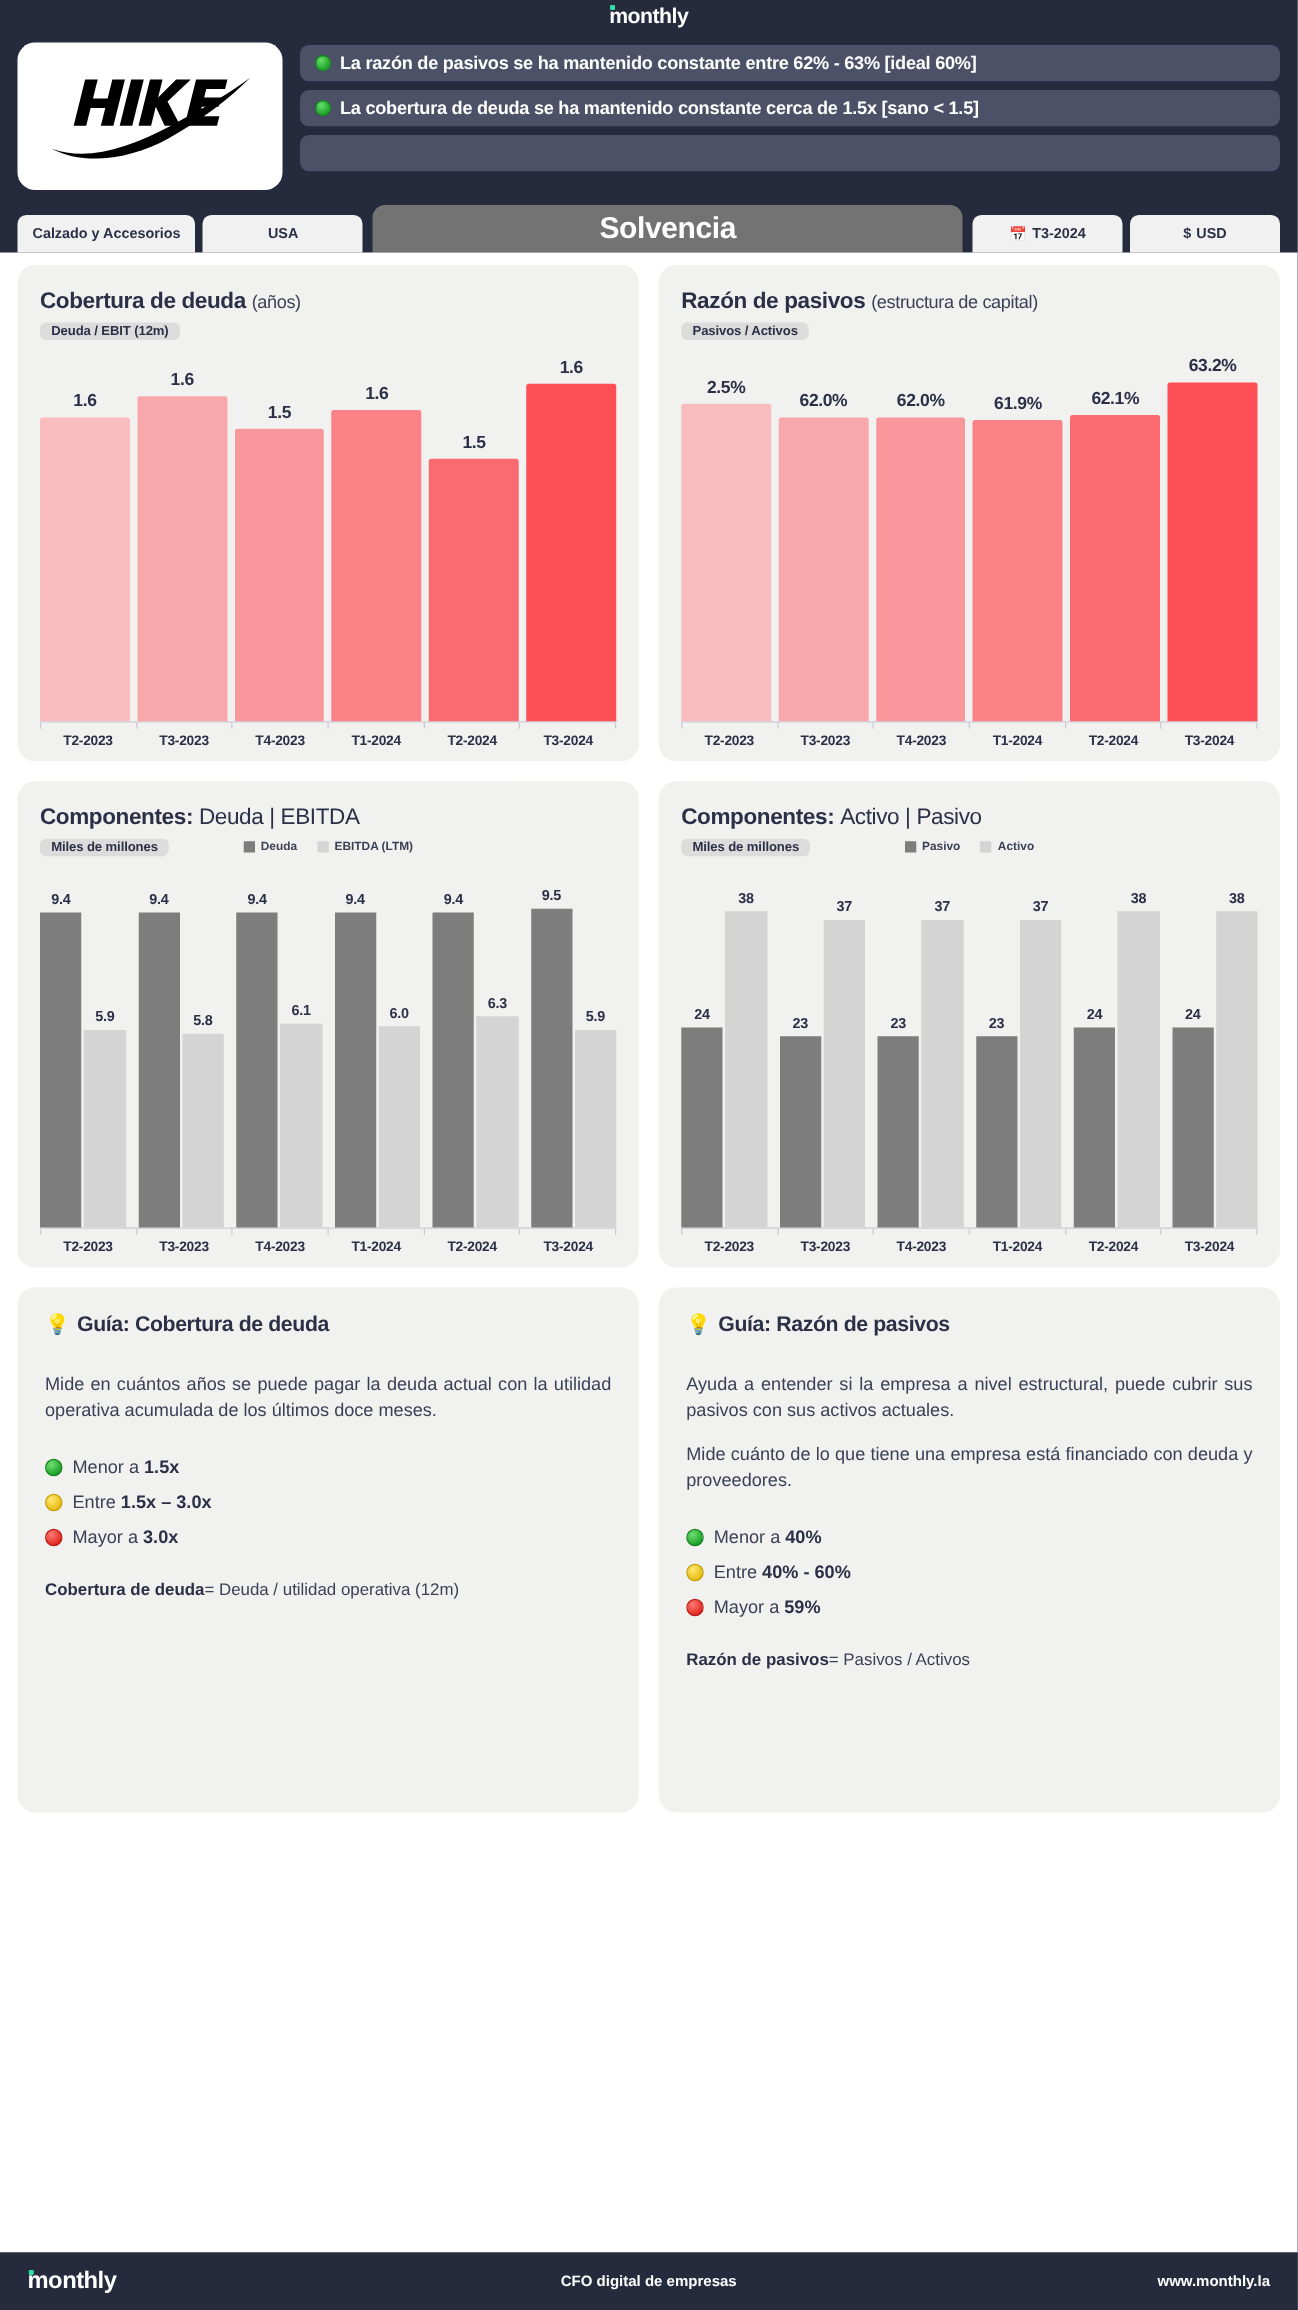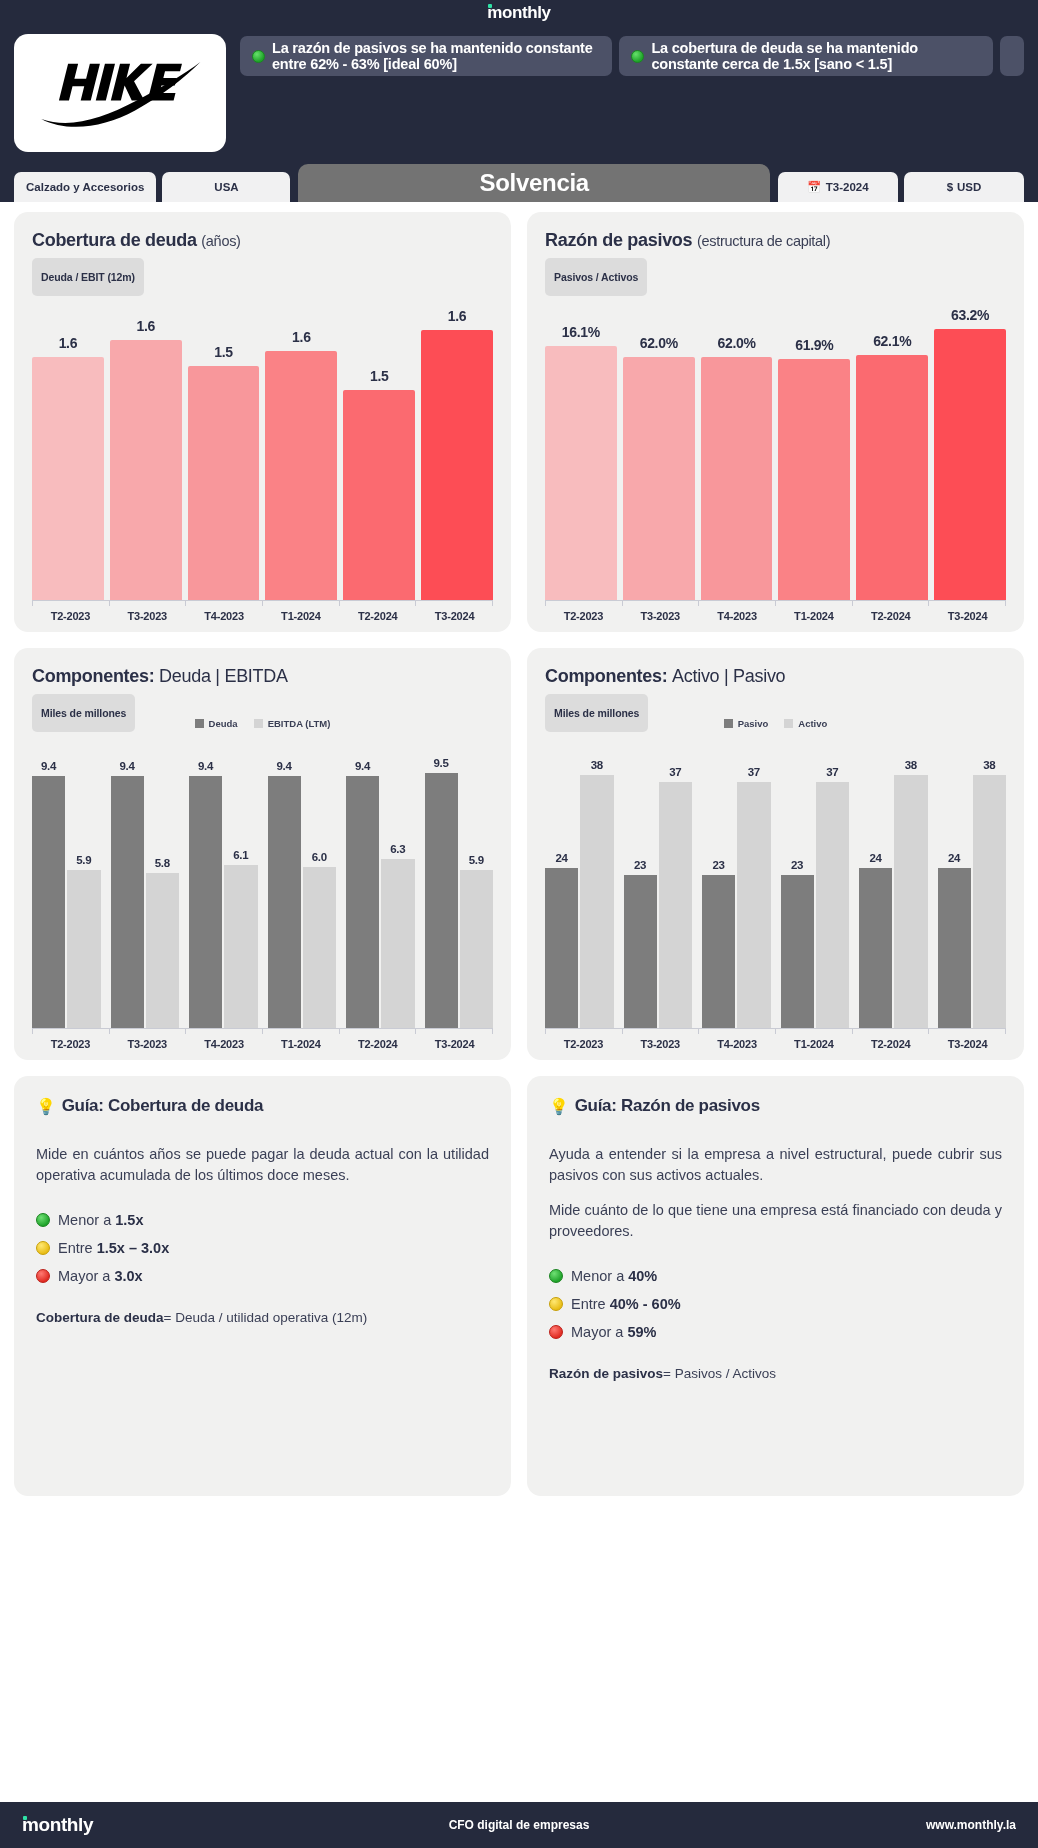--- a/index.html
+++ b/index.html
@@ -17,21 +17,21 @@
   .brandword { color: #ffffff; font-size: 17px; font-weight: 700; letter-spacing: -0.4px; position: relative; }
   .brandword .dot { position: absolute; left: 1px; top: 1px; width: 4px; height: 4px; background: #2fe1a6; border-radius: 1px; }
 
   
   .header { display: flex; padding: 8px 14px 12px 14px; gap: 14px; align-items: flex-start; }
   .logo-card {
     width: 212px; height: 118px; background: #ffffff; border-radius: 14px;
     display: flex; align-items: center; justify-content: center; flex: none;
   }
   .nike-logo { width: 170px; height: 72px; }
-  .insights { flex: 1; display: flex; flex-direction: row; gap: 7px; padding-top: 2px; }
+  .insights { flex: 1; display: flex; flex-direction: column; gap: 7px; padding-top: 2px; }
   .insight {
     background: #4c5167; border-radius: 7px; min-height: 29px;
     display: flex; align-items: center; gap: 7px; padding: 4px 12px;
     color: #ffffff; font-size: 14.5px; font-weight: 600; letter-spacing: -0.2px;
   }
   .insight.empty { min-height: 29px; }
   .dot-g { width: 13px; height: 13px; border-radius: 50%; flex: none;
     background: radial-gradient(circle at 35% 30%, #66e06b, #1fa32a 70%); border: 1px solid #18891f; }
 
   
@@ -54,21 +54,21 @@
   .sheet { background: #ffffff; flex: 1; padding: 10px 14px 14px 14px; }
   .grid { display: grid; grid-template-columns: 1fr 1fr; gap: 16px; }
 
   .card { background: #f1f1f0; border-radius: 14px; padding: 18px 18px 10px 18px; }
   .card-title { font-size: 18px; font-weight: 700; color: #2b3047; letter-spacing: -0.3px; }
   .card-title .sub { font-weight: 400; font-size: 14.5px; color: #3a3f55; }
   .card-title .lead { font-weight: 700; }
   .card-title .tail { font-weight: 400; }
   .chip {
     display: inline-block; margin-top: 7px; background: #dcdcdc; border-radius: 5px;
-    padding: 13px 9px; font-size: 10.5px; font-weight: 700; color: #2b3047; letter-spacing: -0.1px;
+    padding: 1px 9px; font-size: 10.5px; font-weight: 700; color: #2b3047; letter-spacing: -0.1px;
   }
   .legend { display: flex; gap: 16px; justify-content: center; margin-top: -14px; margin-bottom: 2px; }
   .legend-item { display: flex; align-items: center; gap: 5px; font-size: 9.5px; font-weight: 700; color: #3a3f55; }
   .sw { width: 9px; height: 9px; display: inline-block; }
 
   
   .chart { position: relative; margin-top: 14px; }
   .plot { display: flex; align-items: flex-end; justify-content: space-around; gap: 6px; }
   .bcol { flex: 1; display: flex; flex-direction: column; align-items: center; justify-content: flex-end; }
   .bval { font-size: 14px; font-weight: 700; color: #2b3047; margin-bottom: 6px; letter-spacing: -0.3px; }
@@ -229,21 +229,21 @@
 
       <div class="card">
         <div class="card-title">
           <span class="lead">Razón de pasivos</span>
           <span class="sub">(estructura de capital)</span>
         </div>
         <span class="chip">Pasivos / Activos</span>
         <div class="chart">
             <div class="plot" style="height:290px">
               <div class="bcol">
-                <div class="bval">16.1%</div>
+                <div class="bval">2.5%</div>
                 <div class="bar" style="height:254px;background:#f8bcbe"></div>
               </div>
               <div class="bcol">
                 <div class="bval">62.0%</div>
                 <div class="bar" style="height:243px;background:#f8a8ab"></div>
               </div>
               <div class="bcol">
                 <div class="bval">62.0%</div>
                 <div class="bar" style="height:243px;background:#f8979b"></div>
               </div>

